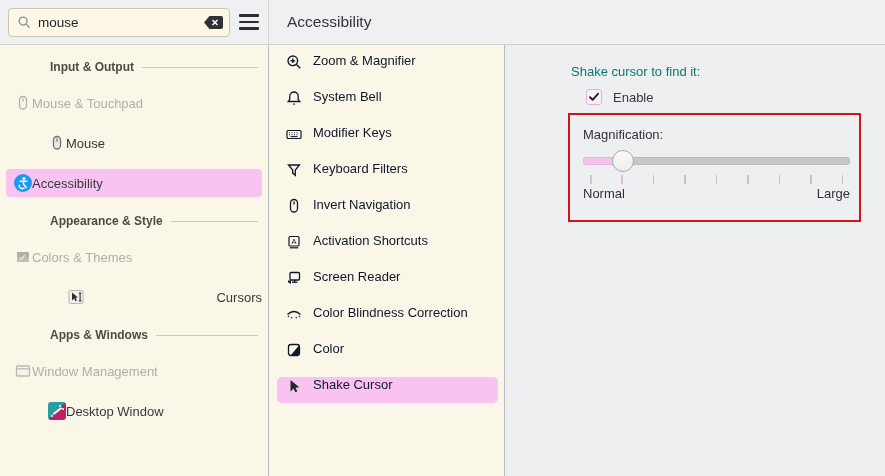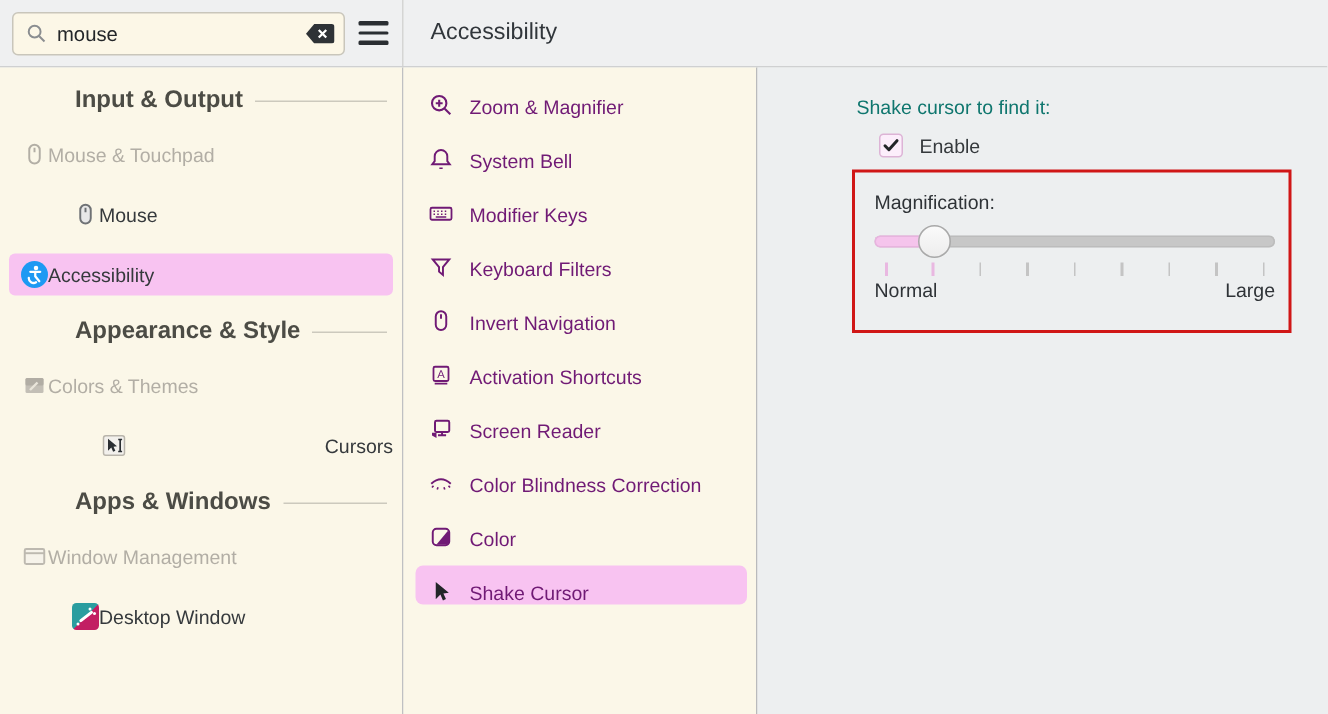--- a/index.html
+++ b/index.html
@@ -20,38 +20,38 @@
   .topbar-right { flex: 1; display: flex; align-items: center; padding-left: 18px; }
   .page-title { font-size: 15.5px; color: #31363b; }
 
   
   .body { flex: 1; display: flex; min-height: 0; }
 
   
   .sidebar { width: 269px; flex: none; background: #fbf7e8; border-right: 1px solid #bfc0c2; padding-top: 12px; overflow: hidden; }
   .section-header { height: 20px; margin: 0 10px; display: flex; align-items: center; gap: 8px; }
   .section-header.spaced { margin-top: 14px; }
-  .section-header .sh-label { font-size: 16px; font-weight: bold; color: #4c4c45; white-space: nowrap; padding-left: 40px; }
+  .section-header .sh-label { font-size: 12px; font-weight: bold; color: #4c4c45; white-space: nowrap; padding-left: 40px; }
   .section-header .sh-line { flex: 1; height: 1px; background: #ccc9bd; }
   .side-row { height: 28px; margin: 12px 6px 0 6px; display: flex; align-items: center; gap: 0; border-radius: 4px; padding-left: 8px; cursor: pointer; }
   .side-row.indent1 { padding-left: 42px; }
   .side-row.indent2 { padding-left: 61px; justify-content: space-between; }
   .side-row.selected { background: #f8c3f1; }
   .side-row.disabled { color: #b2aea5; cursor: default; }
   .side-row .icon { width: 18px; height: 18px; flex: none; display: flex; align-items: center; justify-content: center; }
   .side-row .label { white-space: nowrap; }
   .acc-badge { width: 18px; height: 18px; border-radius: 50%; background: #1d99f3; display: flex; align-items: center; justify-content: center; }
   .fx-badge { width: 18px; height: 18px; border-radius: 3px; background: linear-gradient(135deg, #2a9d9f 0 50%, #c21f63 50% 100%); position: relative; overflow: hidden; }
   .fx-badge i { position: absolute; left: 4px; top: 8px; width: 11px; height: 2.2px; background: #fff; border-radius: 1px; transform: rotate(-38deg); }
   .fx-badge u { position: absolute; width: 2px; height: 2px; background: #fff; border-radius: 50%; }
   .fx-badge u.d1 { left: 11px; top: 3px; } .fx-badge u.d2 { left: 14px; top: 6px; } .fx-badge u.d3 { left: 3px; top: 13px; }
 
   
   .subnav { width: 236px; flex: none; background: #fbf7e8; border-right: 1px solid #b9babc; padding-top: 8px; overflow: hidden; }
-  .sub-row { height: 26px; margin: 10px 6px 0 8px; display: flex; align-items: flex-end; gap: 10px; padding-left: 8px; border-radius: 5px; cursor: pointer; color: #701a75; }
+  .sub-row { height: 26px; margin: 10px 6px 0 8px; display: flex; align-items: flex-start; gap: 10px; padding-left: 8px; border-radius: 5px; cursor: pointer; color: #0f172a; }
   .sub-row:first-child { margin-top: 0; }
   .sub-row .icon { width: 18px; height: 18px; flex: none; display: flex; align-items: center; justify-content: center; }
   .sub-row .label { white-space: nowrap; font-size: 13px; }
   .sub-row.selected { background: #f8c3f1; }
 
   
   .content { flex: 1; background: #edeff0; padding: 19px 0 0 63px; overflow: hidden; }
   .group-label { margin-left: 3px; color: #0f766e; }
   .enable-row { margin: 8px 0 0 18px; display: flex; align-items: center; gap: 11px; height: 20px; cursor: pointer; }
   .checkbox { width: 16px; height: 16px; border-radius: 3px; background: #fceefb; border: 1px solid #ddb4d6; display: flex; align-items: center; justify-content: center; }

